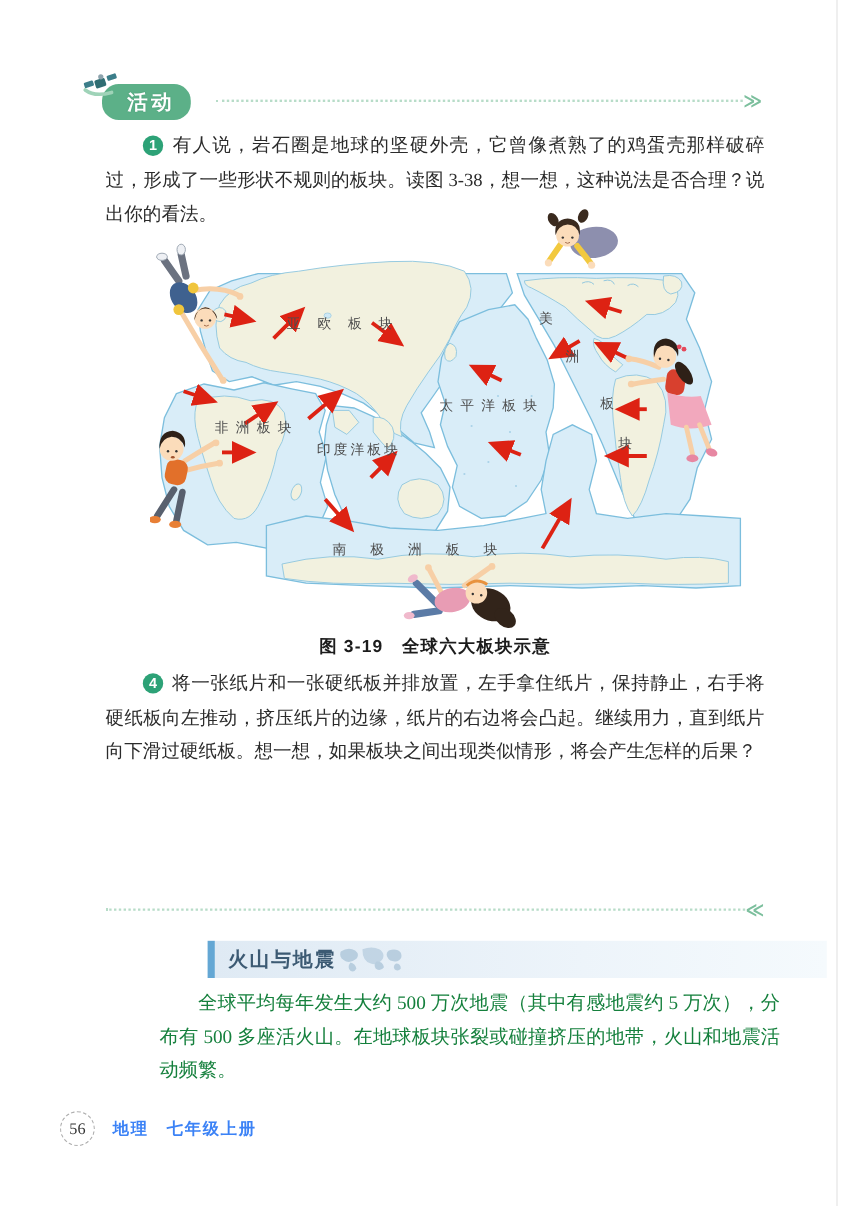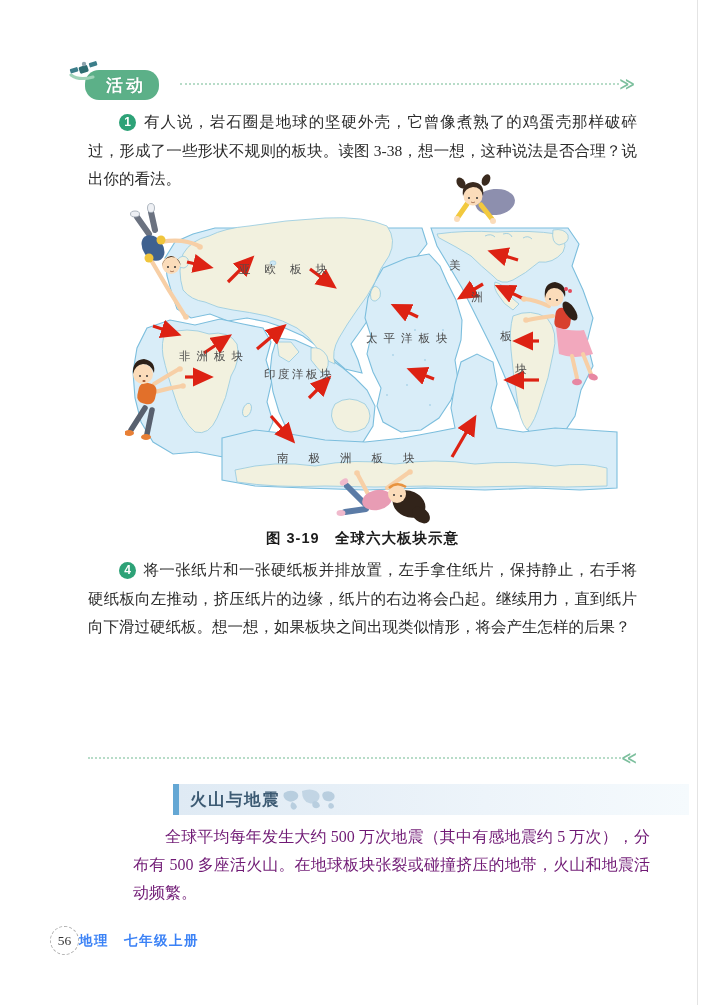--- a/index.html
+++ b/index.html
@@ -38,24 +38,24 @@
            font-size:14.5px;color:#1c1c1c;letter-spacing:1px;}
 
   
   .section-header{position:absolute;left:133px;top:784px;width:516px;height:31px;box-sizing:border-box;
                   background:linear-gradient(90deg,#dfeaf4,#edf4fa 60%,#f5fafd);
                   border-left:6px solid #64a7d4;display:flex;align-items:center;
                   padding:0 8px 0 11px;margin-left:40px;}
   .section-title{font-family:"Liberation Sans","DejaVu Sans",sans-serif;font-weight:bold;
                  font-size:16.5px;color:#3c5a73;letter-spacing:1.5px;}
   .section-body{position:absolute;left:133px;top:823px;width:517px;}
-  .section-body p{margin:0;text-indent:2em;text-align:justify;font-size:16px;line-height:28px;color:#701a75;}
-
-  
-  .footer{position:absolute;left:50px;top:926px;display:flex;align-items:center;}
+  .section-body p{margin:0;text-indent:2em;text-align:justify;font-size:16px;line-height:28px;color:#15803d;}
+
+  
+  .footer{position:absolute;left:50px;top:926px;display:flex;align-items:center;gap:15px;}
   .pagenum{display:inline-block;width:27px;height:27px;border:1px dashed #b0b0b0;border-radius:50%;
            text-align:center;line-height:27px;font-size:13.5px;color:#333;}
   .booktitle{font-size:13.5px;font-weight:bold;color:#3b82f6;letter-spacing:1.5px;}
 </style>
 </head>
 <body>
 
 <div class="page">
   <div class="edge-line"></div>
 

